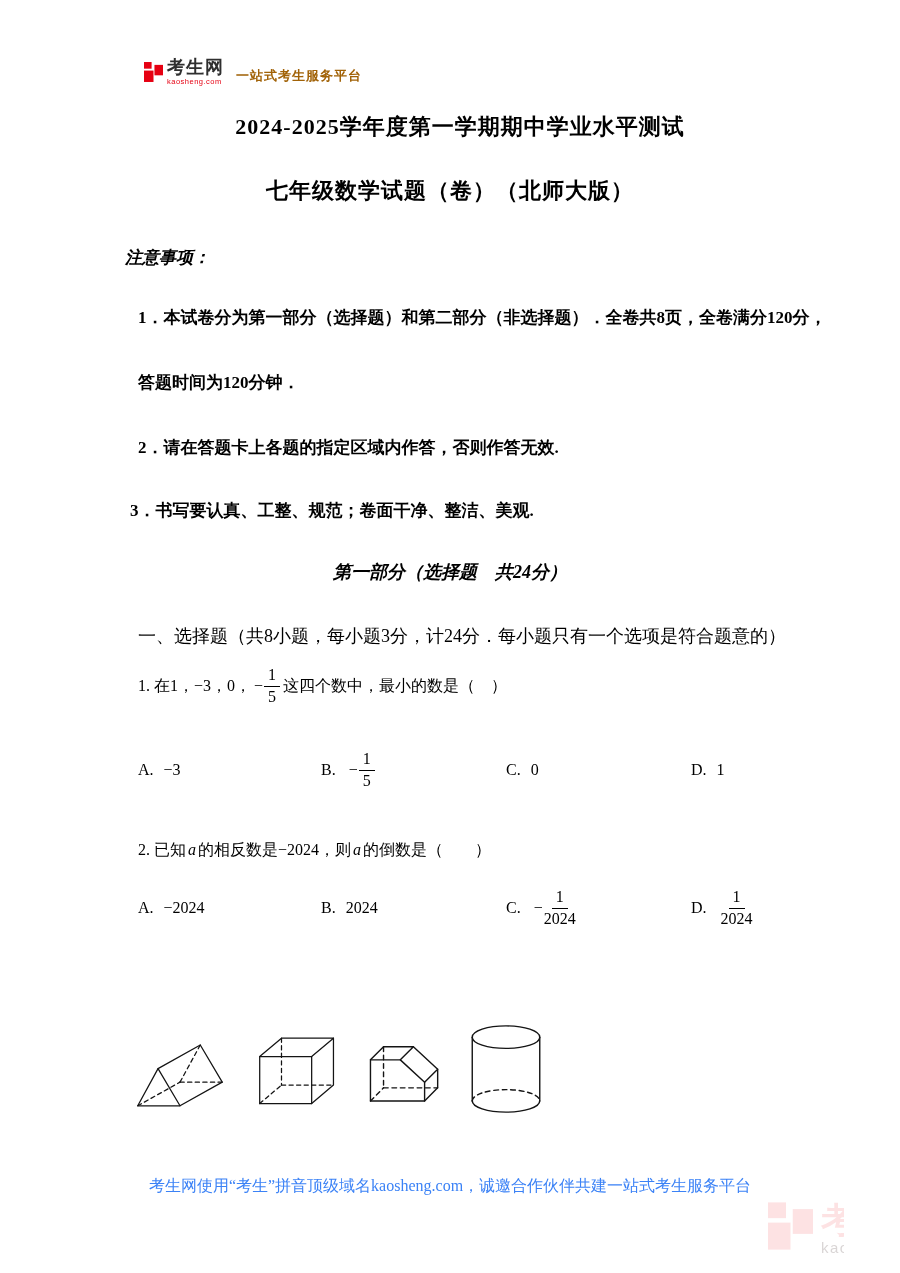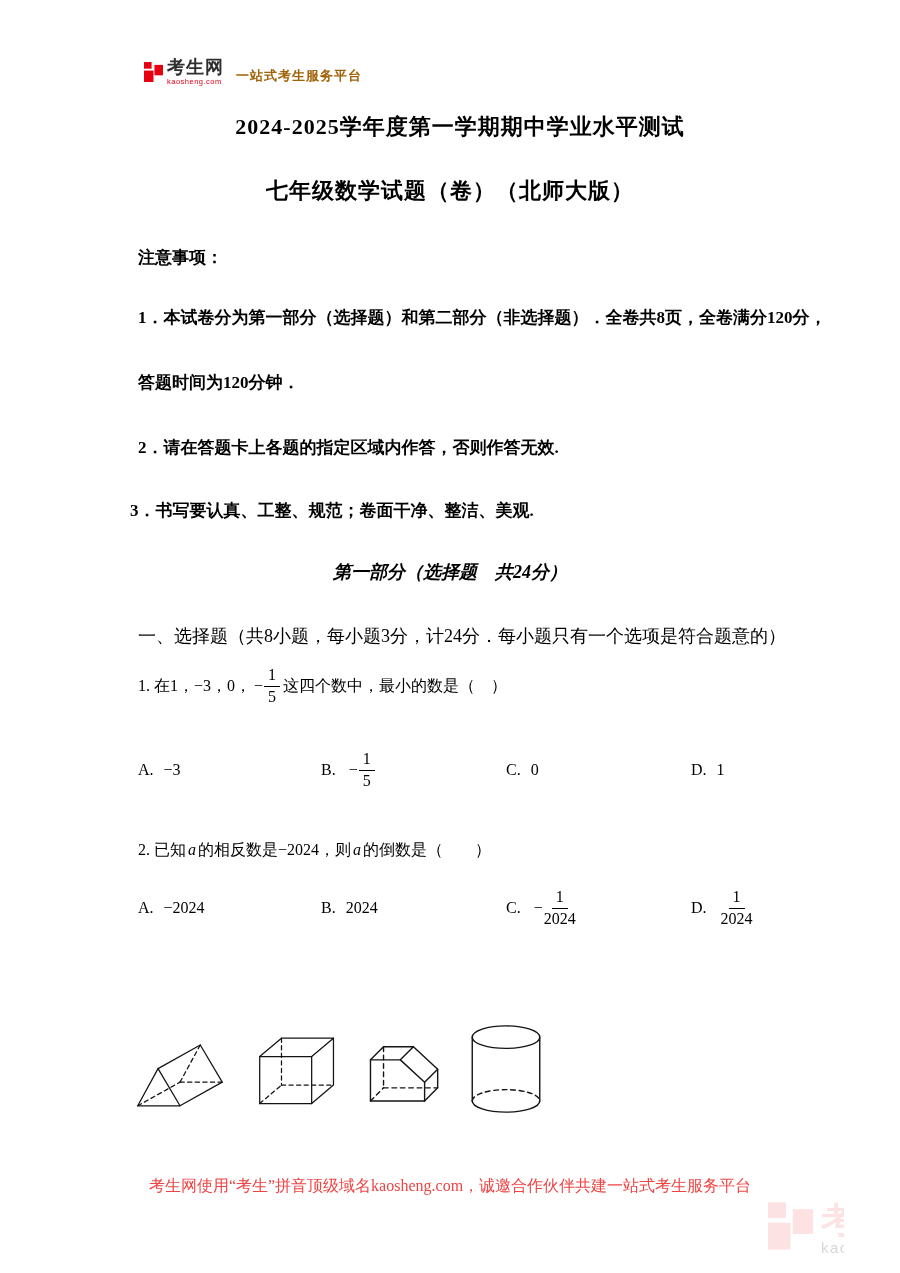--- a/index.html
+++ b/index.html
@@ -22,21 +22,21 @@
                  font-family:"Liberation Sans","DejaVu Sans",sans-serif; }
   .logo-tagline { margin-left:12px; margin-top:8px; font-size:13px; font-weight:bold; color:#a16207;
                   font-family:"Liberation Sans","DejaVu Sans",sans-serif; letter-spacing:1px; }
 
   
   .doc-title   { left:0; top:112px; width:100%; text-align:center; font-size:22px; font-weight:bold; letter-spacing:1px;padding-left:20px; }
   .doc-subtitle{ left:0; top:176px; width:100%; text-align:center; font-size:22px; font-weight:bold; letter-spacing:1px; }
 
   
   .txt-bold { font-size:17px; font-weight:bold; }
-  .notice-head { left:82px; top:246px; }
+  .notice-head { left:69px; top:246px;font-style:italic; }
   .note-1a { left:82px; top:306px; width:760px; }
   .note-1b { left:82px; top:371px; width:760px; }
   .note-2  { left:82px; top:436px; width:760px; }
   .note-3  { left:74px; top:499px; width:760px; }
 
   .part1-header { left:0; top:560px; width:100%; text-align:center; font-size:18px; font-weight:bold;font-style:italic; }
   .section1-title { left:82px; top:624px; width:780px; font-size:18px; font-weight:normal; }
 
   
   .stem { font-size:16px; display:flex; align-items:center; }
@@ -62,21 +62,21 @@
   .shapes-row { left:75px; top:1016px; width:420px; height:98px;
                 display:flex; align-items:flex-end; }
   .shape { display:block; }
   .shape + .shape { margin-left:24px; }
   .shape path, .shape ellipse, .shape line, .shape polygon {
     fill:none; stroke:#141414; stroke-width:1.5; stroke-linejoin:round; stroke-linecap:round;
   }
   .hidden-edge { stroke-dasharray:5 4; }
 
   
-  .page-footer { left:0; top:1176px; width:100%; text-align:center; font-size:16px; color:#ef4444; }
+  .page-footer { left:0; top:1176px; width:100%; text-align:center; font-size:16px; color:#3b82f6; }
 
   
   .watermark { left:712px; top:1202px; display:flex; align-items:flex-start; }
   .wm-mark { width:45px; height:48px; display:block; }
   .wm-textcol { margin-left:8px; display:flex; flex-direction:column;
                 font-family:"Liberation Sans","DejaVu Sans",sans-serif; }
   .wm-name { font-size:35px; font-weight:bold; line-height:1; color:rgba(237,28,36,0.13); letter-spacing:3px; }
   .wm-domain { font-size:15px; color:rgba(160,150,150,0.40); letter-spacing:1.5px; margin-top:2px; }
 </style>
 </head>

